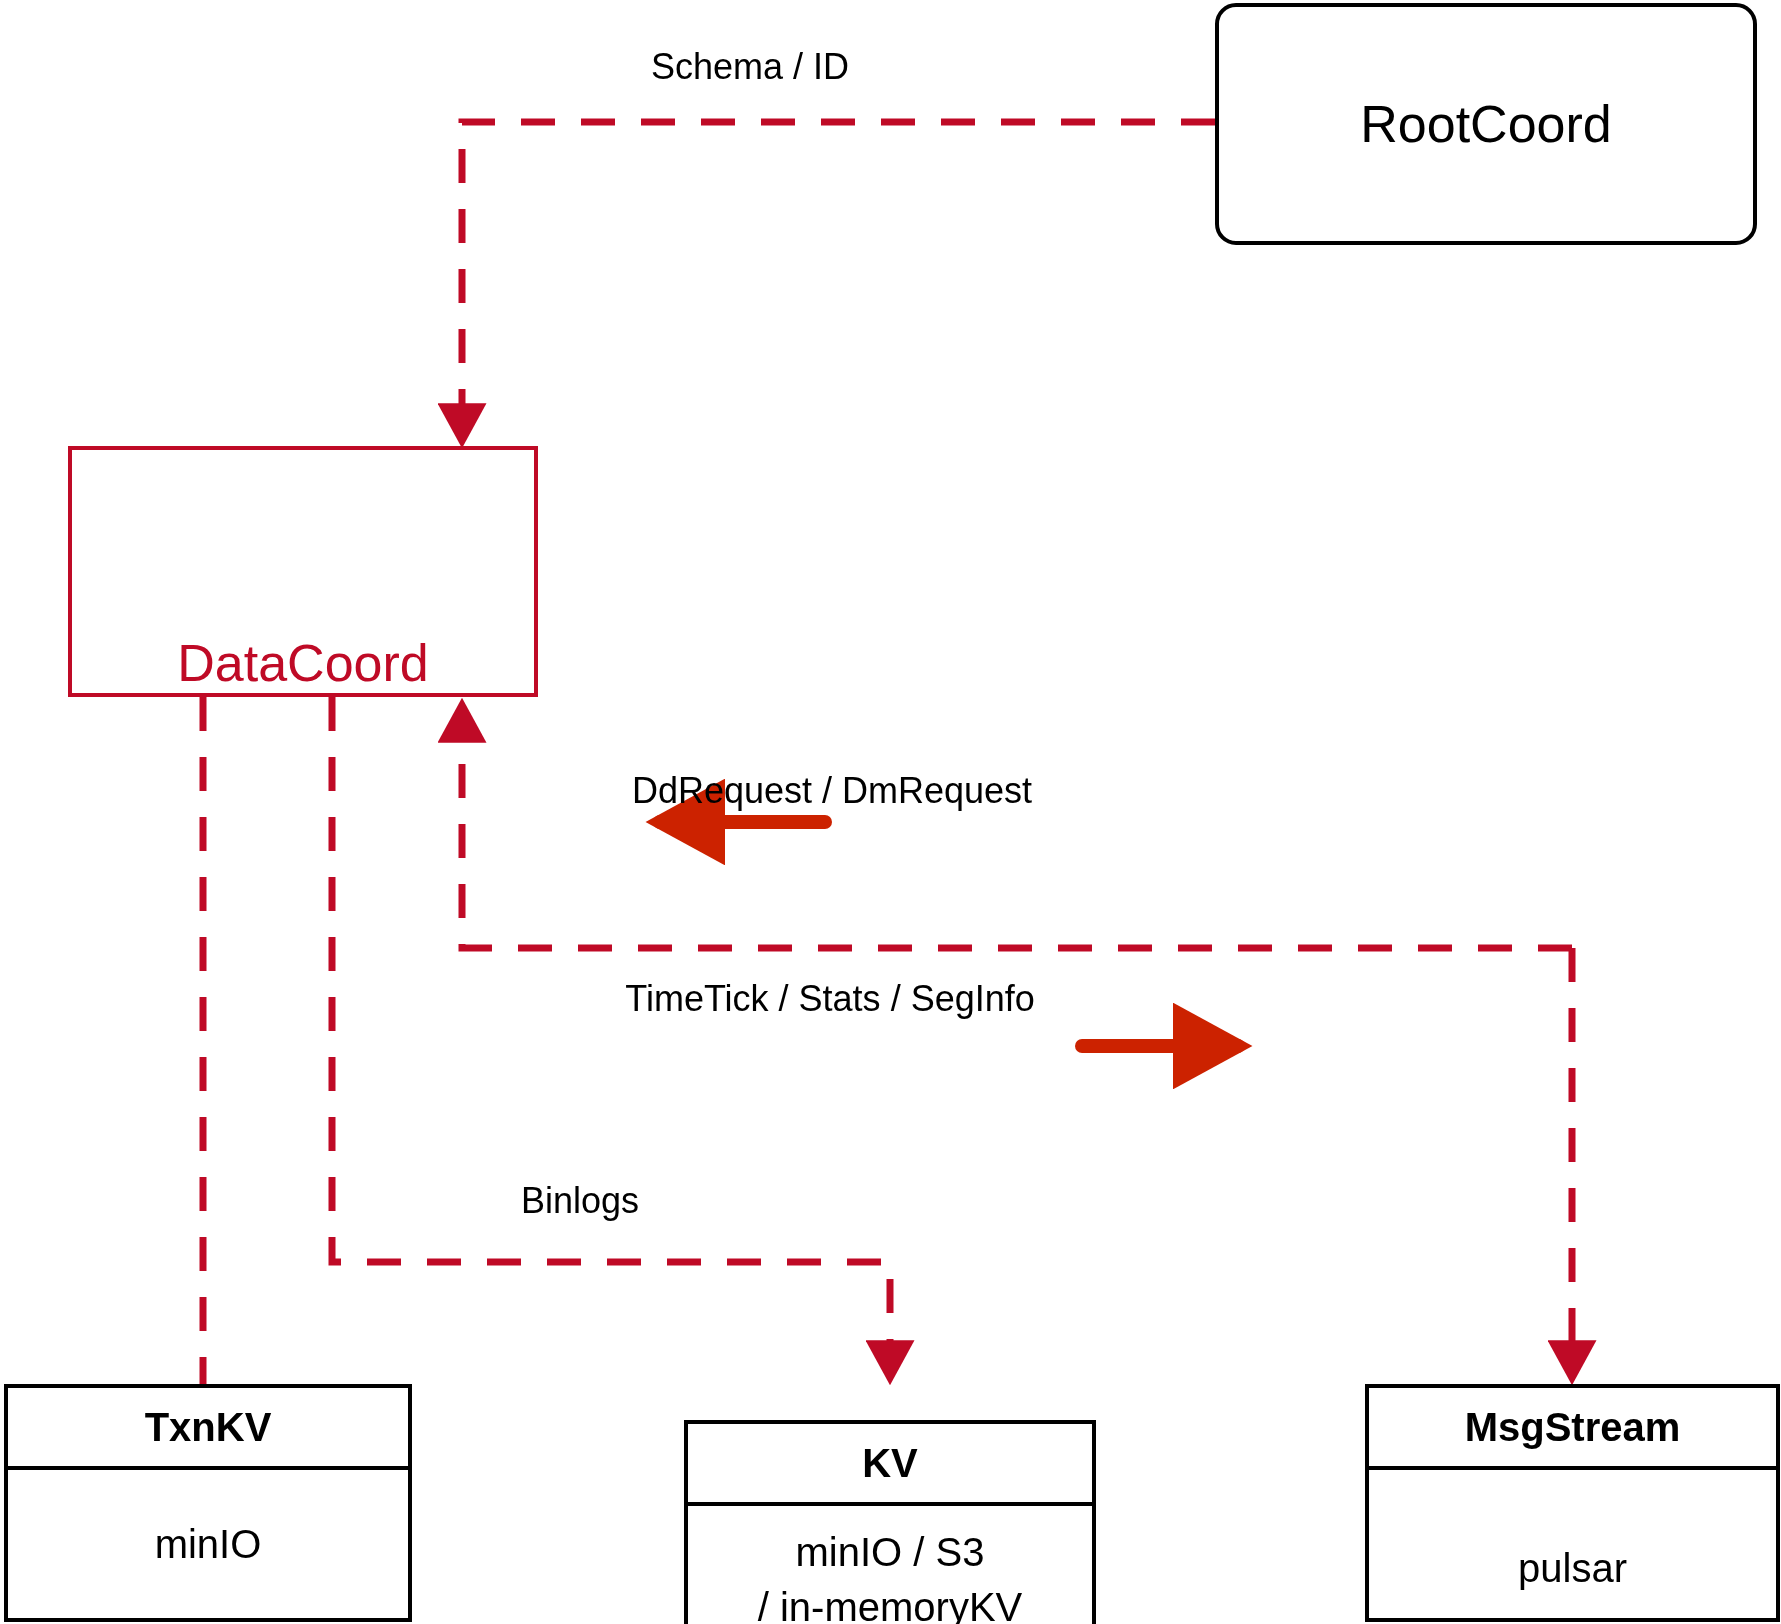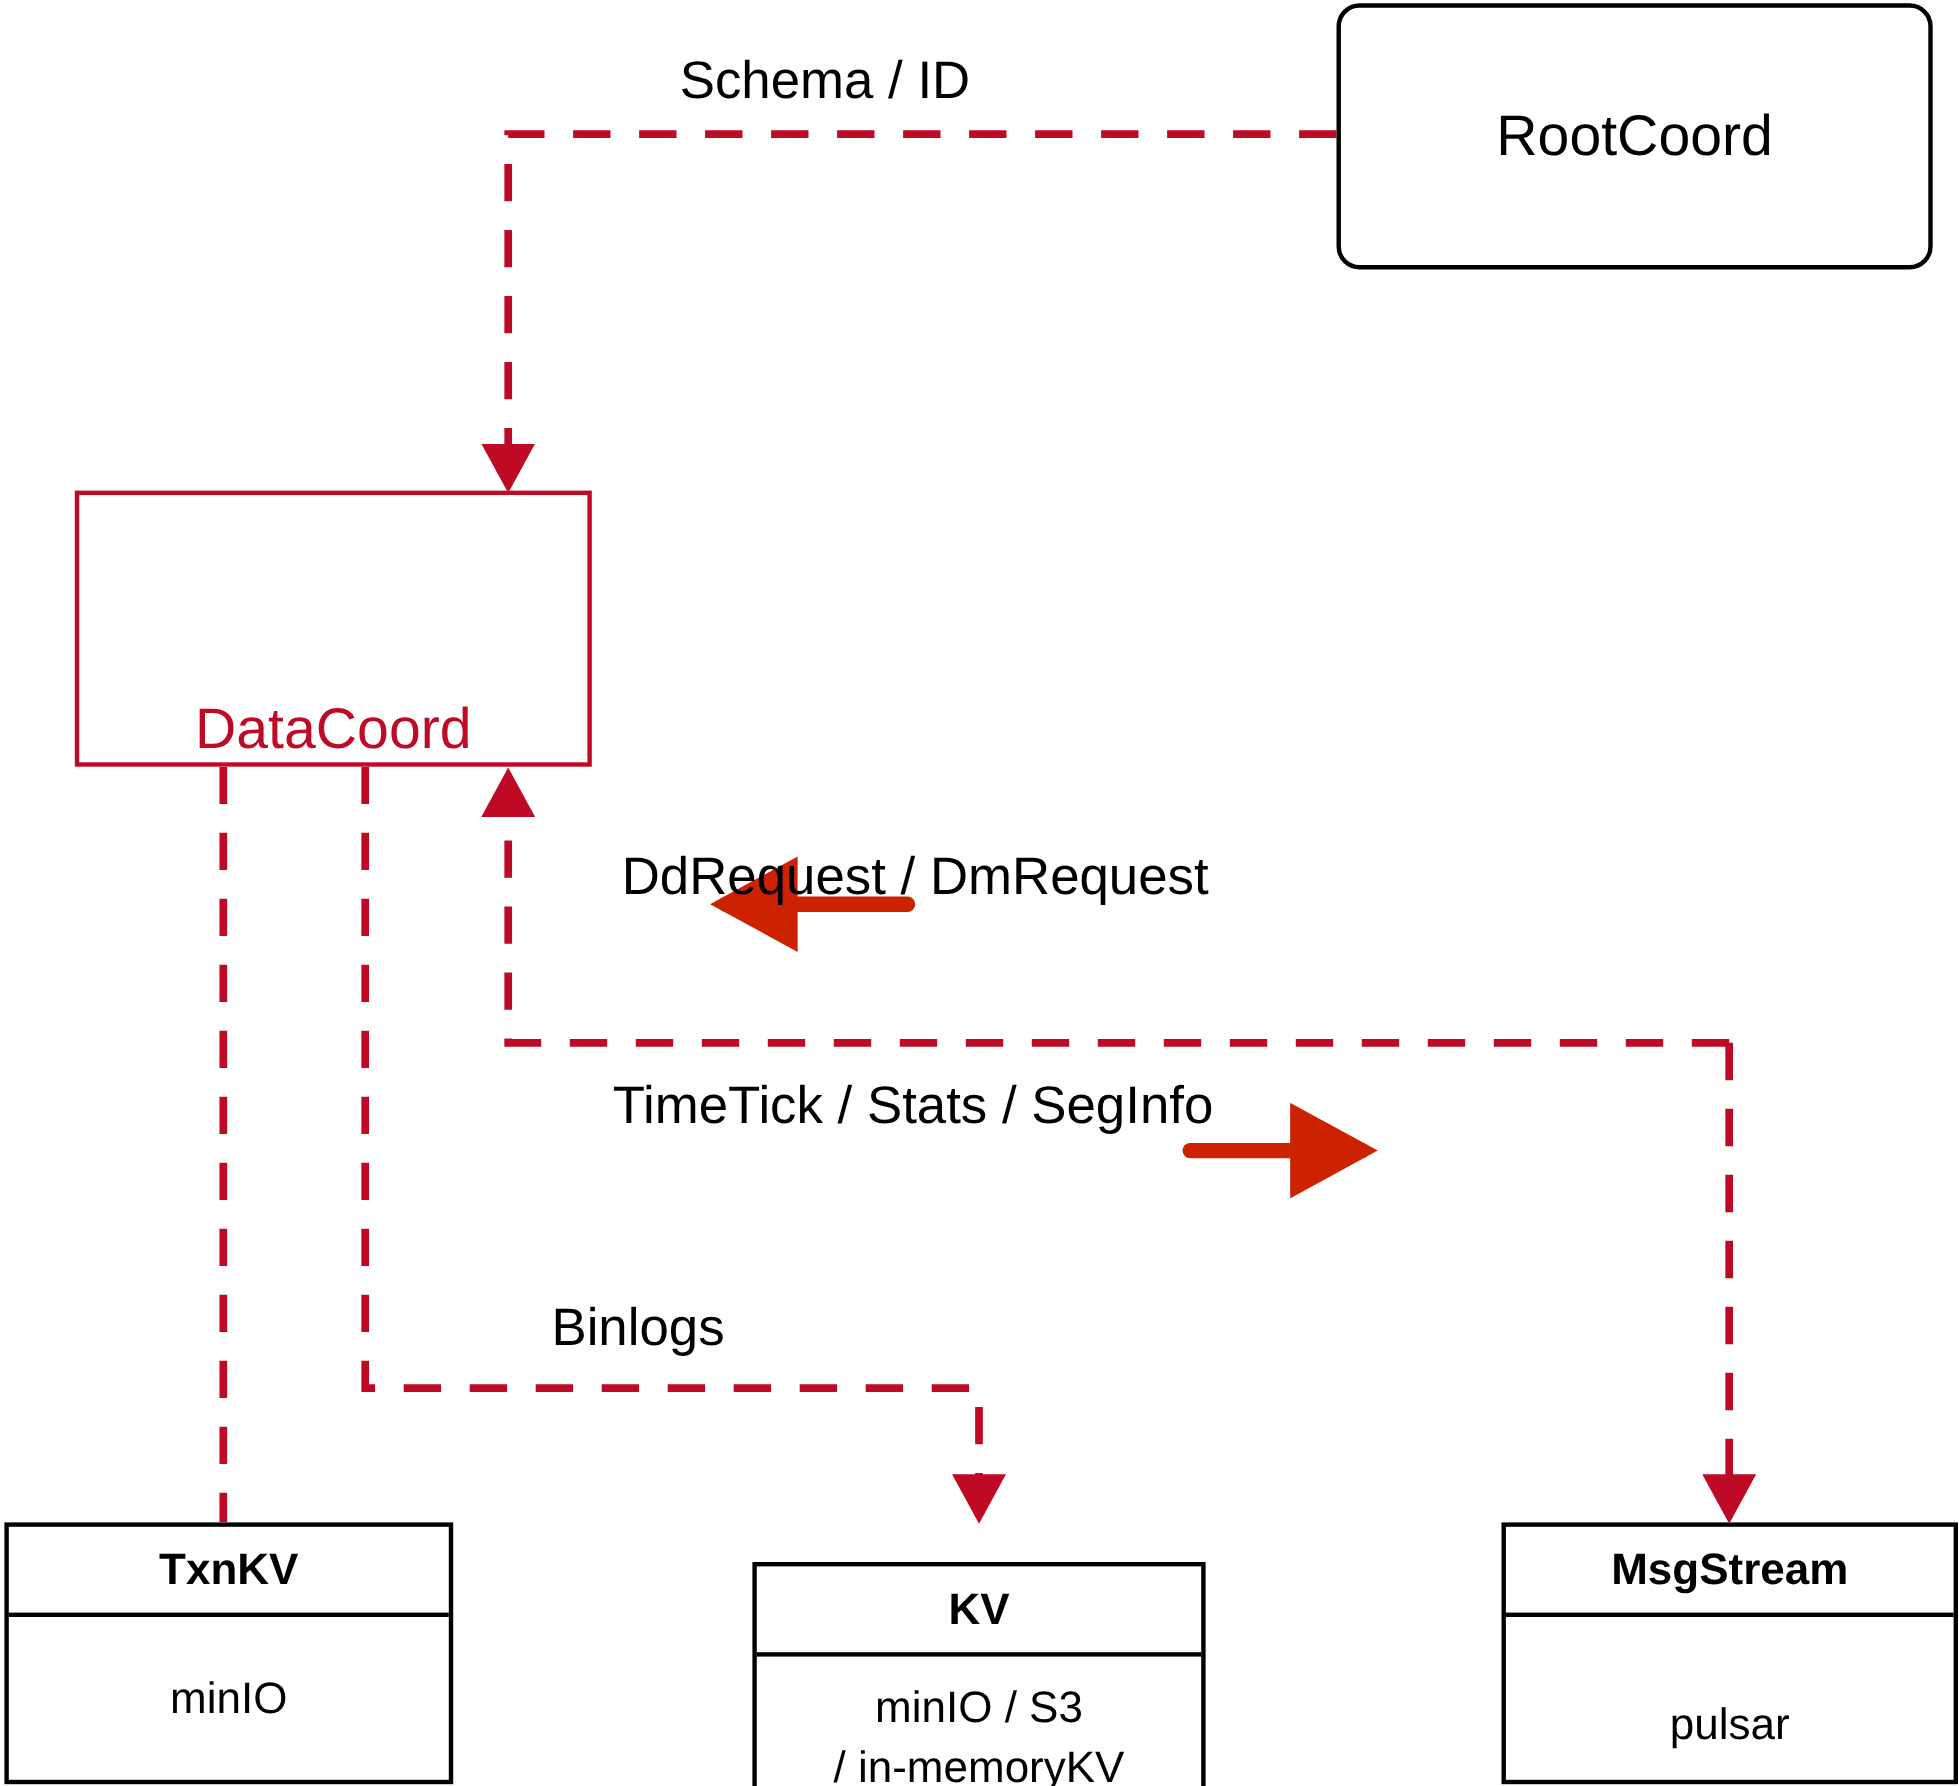--- a/index.html
+++ b/index.html
@@ -81,21 +81,21 @@
   .split-body-line {
     font-size: 40px;
     color: #000000;
     white-space: nowrap;
     line-height: 1.22;
   }
 
   
   .edge-label {
     position: absolute;
-    font-size: 48px;
+    font-size: 36px;
     color: #000000;
     white-space: nowrap;
     transform: translateX(-50%);
   }
 </style>
 </head>
 <body>
 
 <div id="diagram-root">
 

